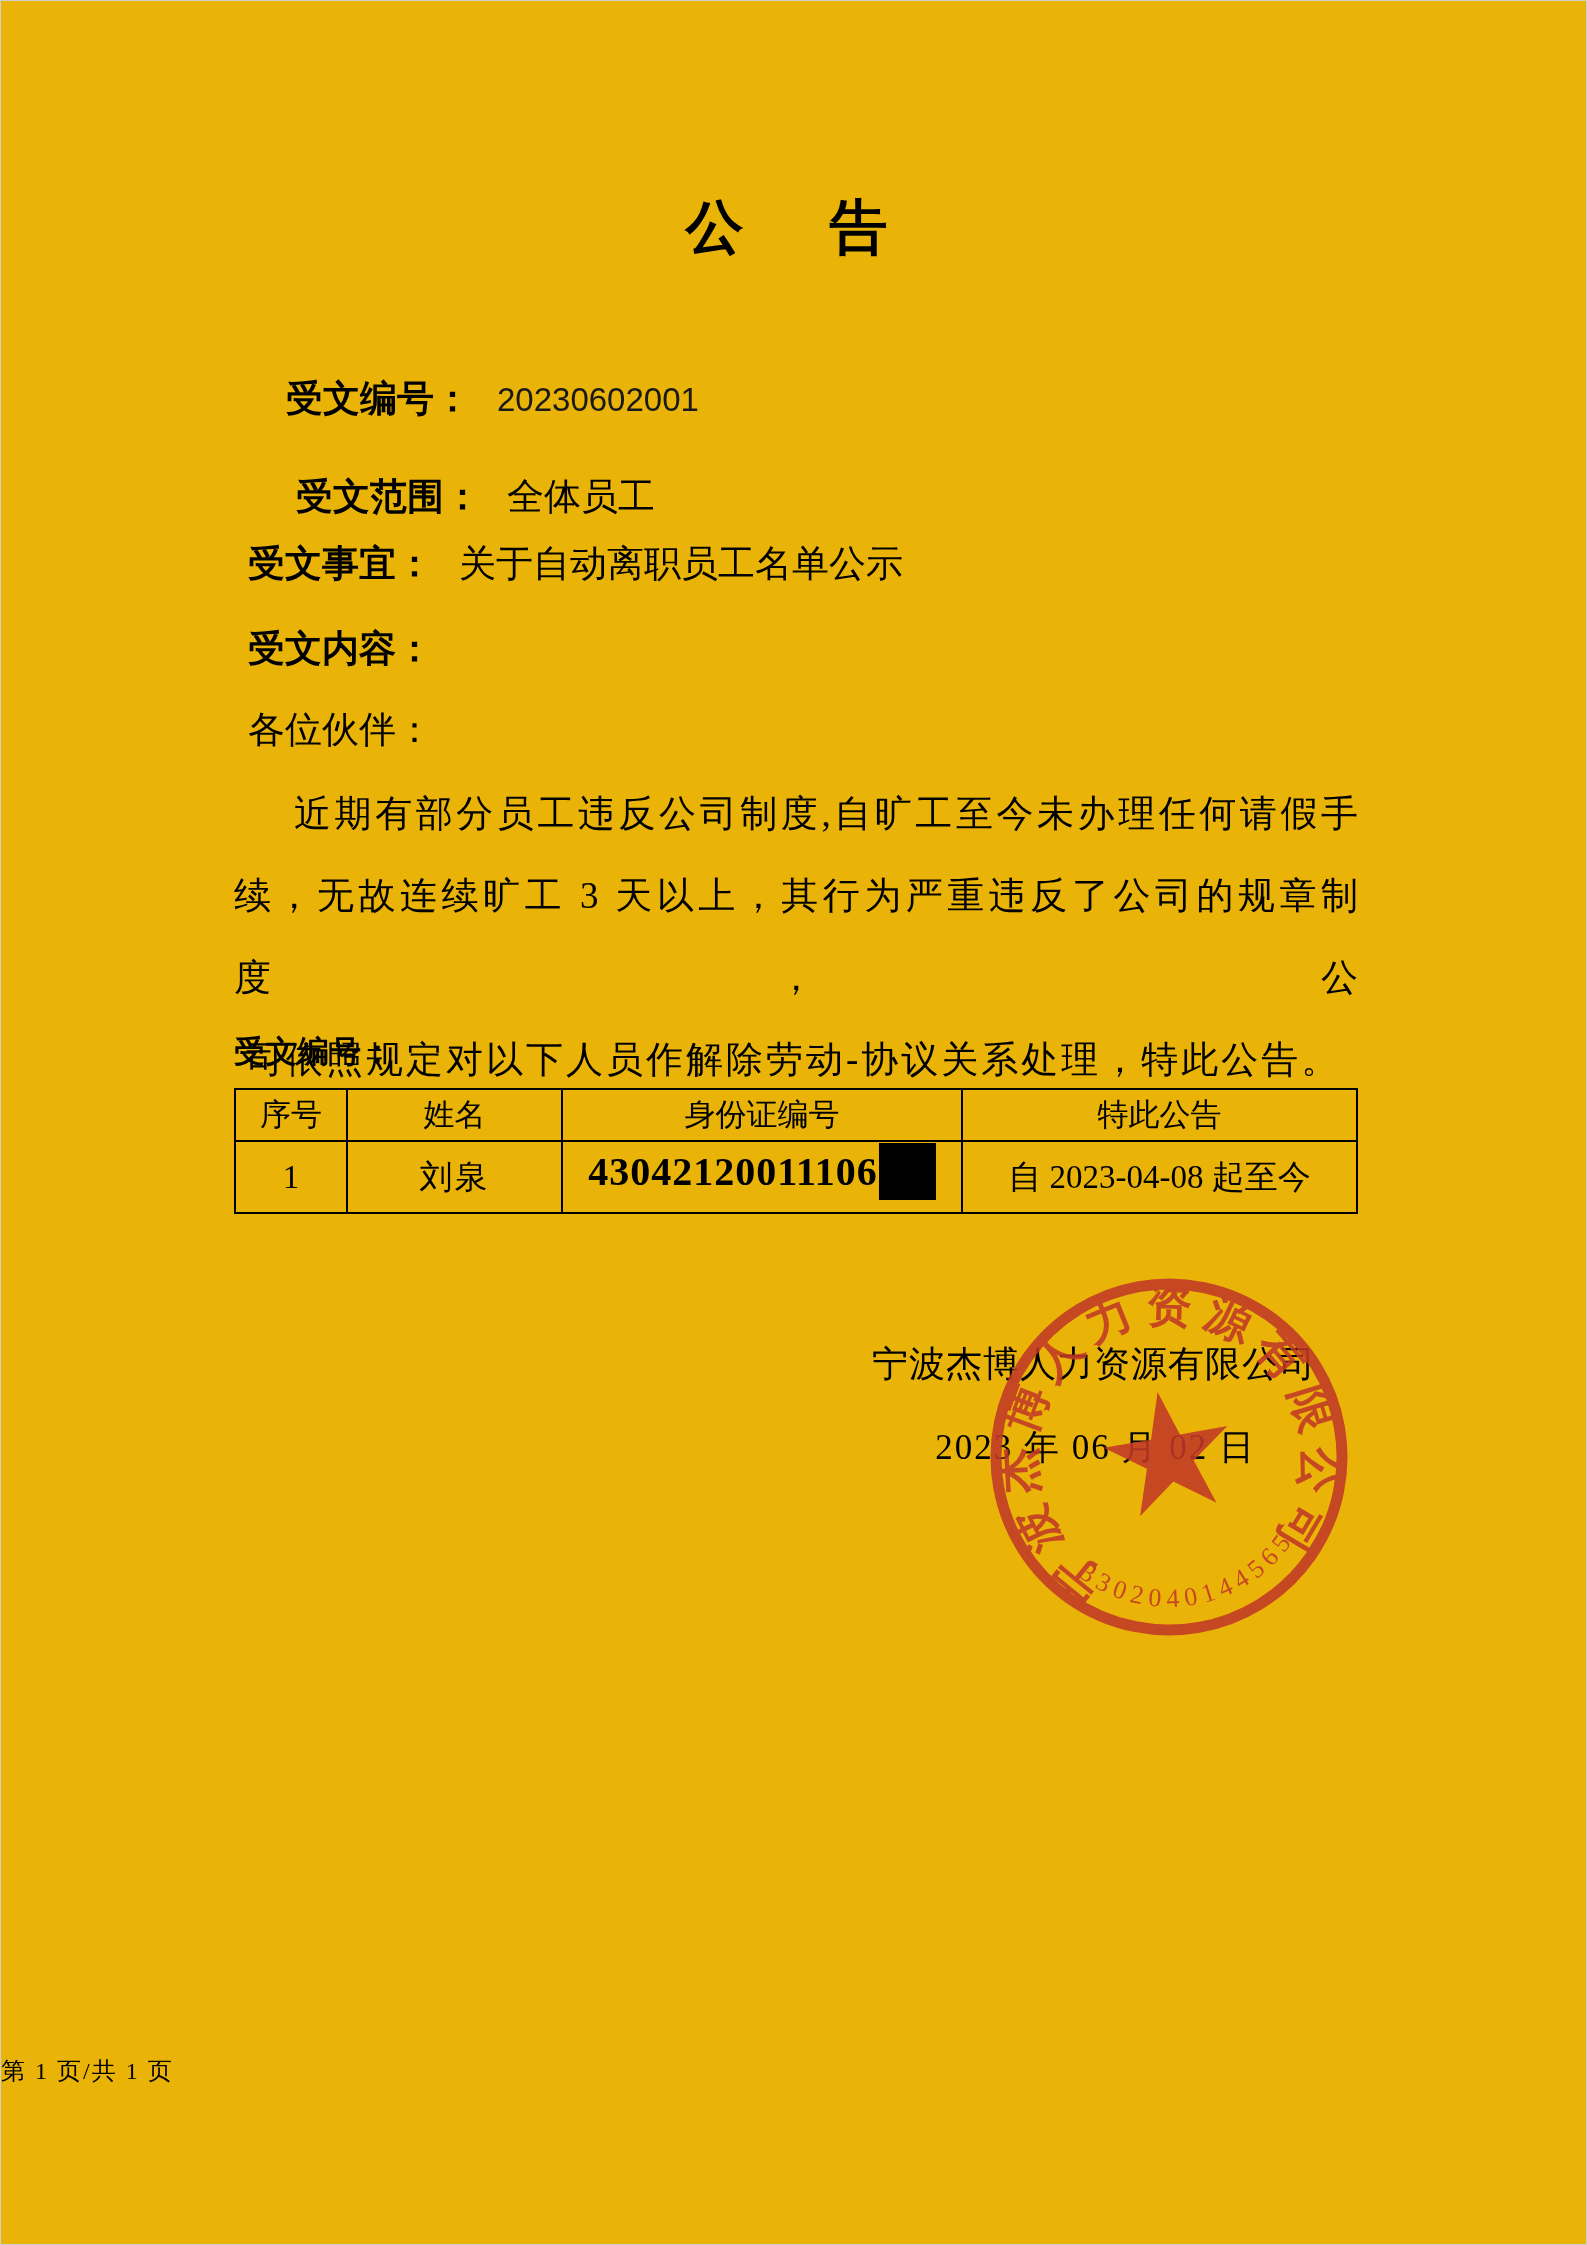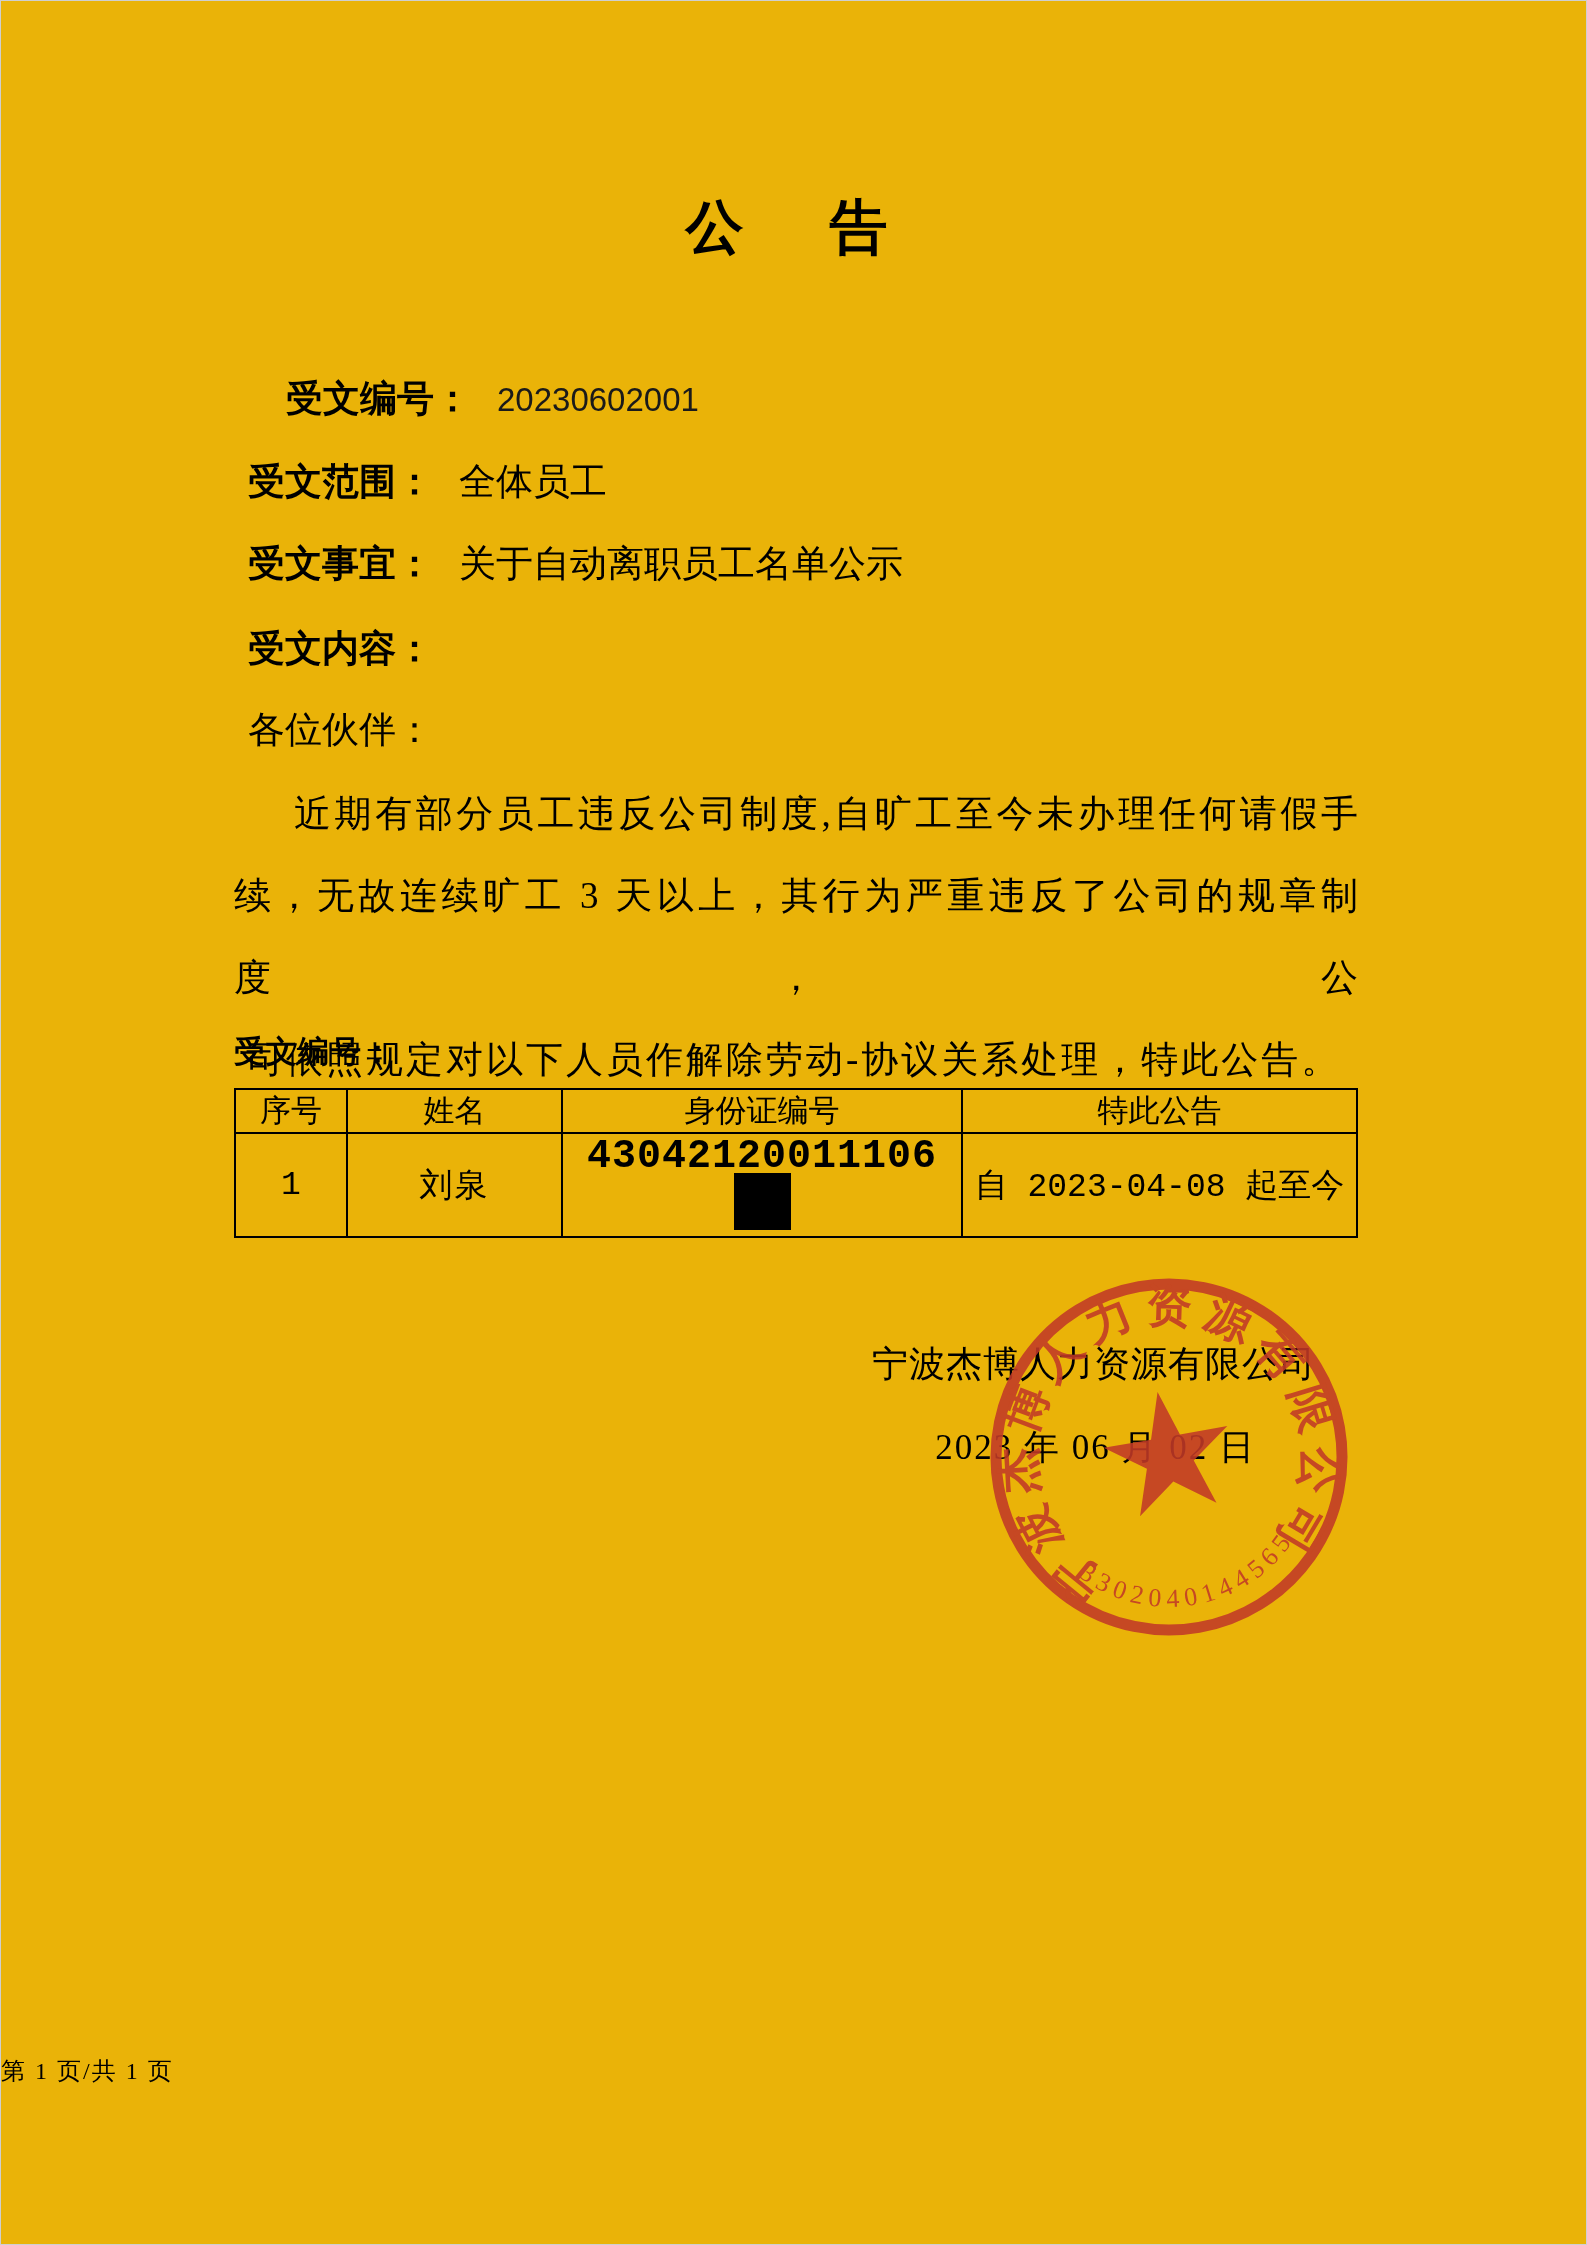--- a/index.html
+++ b/index.html
@@ -39,24 +39,23 @@
   }
   .body-line{text-align:justify;text-align-last:justify;text-justify:inter-character;}
   .body-line.first{text-indent:60px;}
   .body-line.last{text-align-last:left;margin-left:12px;}
   .list-intro{
     position:absolute;left:233px;top:1030px;
     font-size:31px;font-weight:700;letter-spacing:1px;
   }
   table.roster{
     position:absolute;left:233px;top:1087px;
-    width:1122px;height:150px;
+    width:1122px;height:126px;
     border-collapse:collapse;table-layout:fixed;
     font-size:31px;
-    font-family:Liberation Mono, monospace;
   }
   table.roster th,table.roster td{
     border:2px solid #000;
     text-align:center;vertical-align:middle;
     font-weight:400;padding:0;
   }
   td.id-cell .id-num{font-weight:700;font-size:40px;letter-spacing:1px;}
   .redaction-box{
     display:inline-block;width:57px;height:57px;
     background:#000;vertical-align:middle;
@@ -93,21 +92,21 @@
 </head>
 <body>
 
 <div class="page">
 
   <div class="doc-title">公　告</div>
 
   <div class="field-line" style="top:374px;margin-left:38px;">
     <span class="field-label">受文编号：</span><span class="field-value numeric">20230602001</span>
   </div>
-  <div class="field-line" style="top:457px;">
+  <div class="field-line" style="top:472px;margin-left:48px;">
     <span class="field-label">受文范围：</span><span class="field-value">全体员工</span>
   </div>
   <div class="field-line" style="top:539px;">
     <span class="field-label">受文事宜：</span><span class="field-value">关于自动离职员工名单公示</span>
   </div>
   <div class="field-line" style="top:624px;">
     <span class="field-label">受文内容：</span><span class="field-value"></span>
   </div>
 
   <div class="salutation">各位伙伴：</div>

